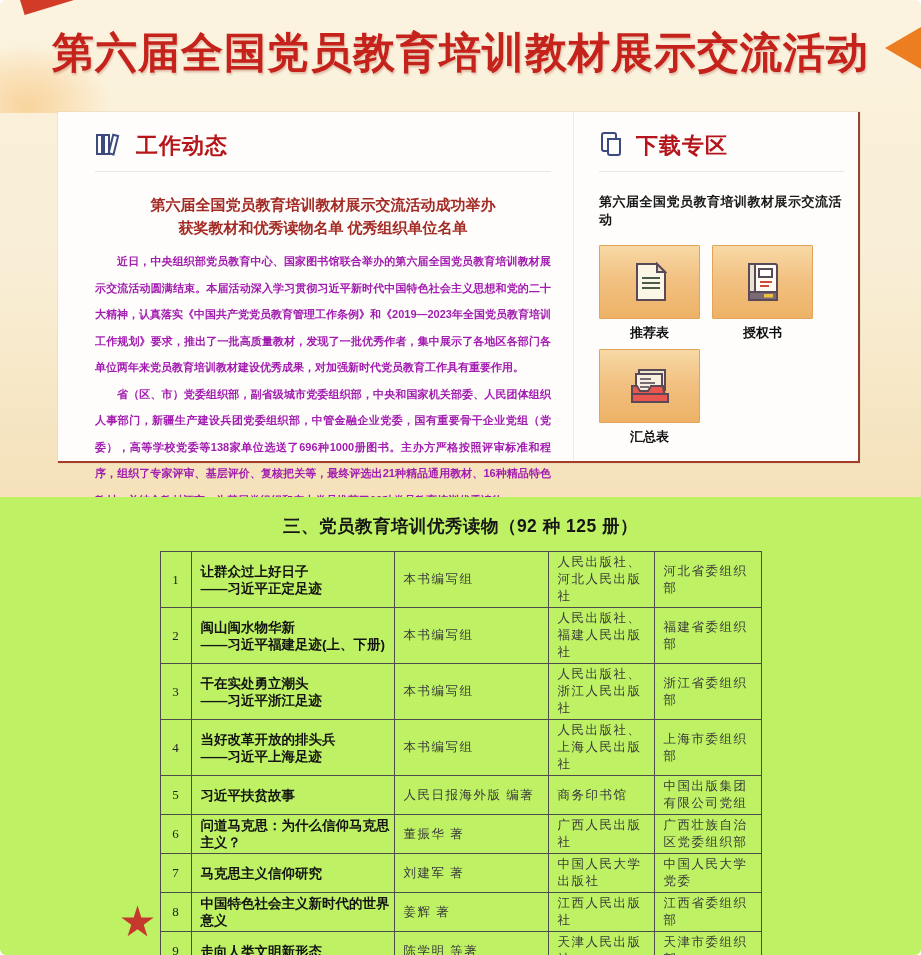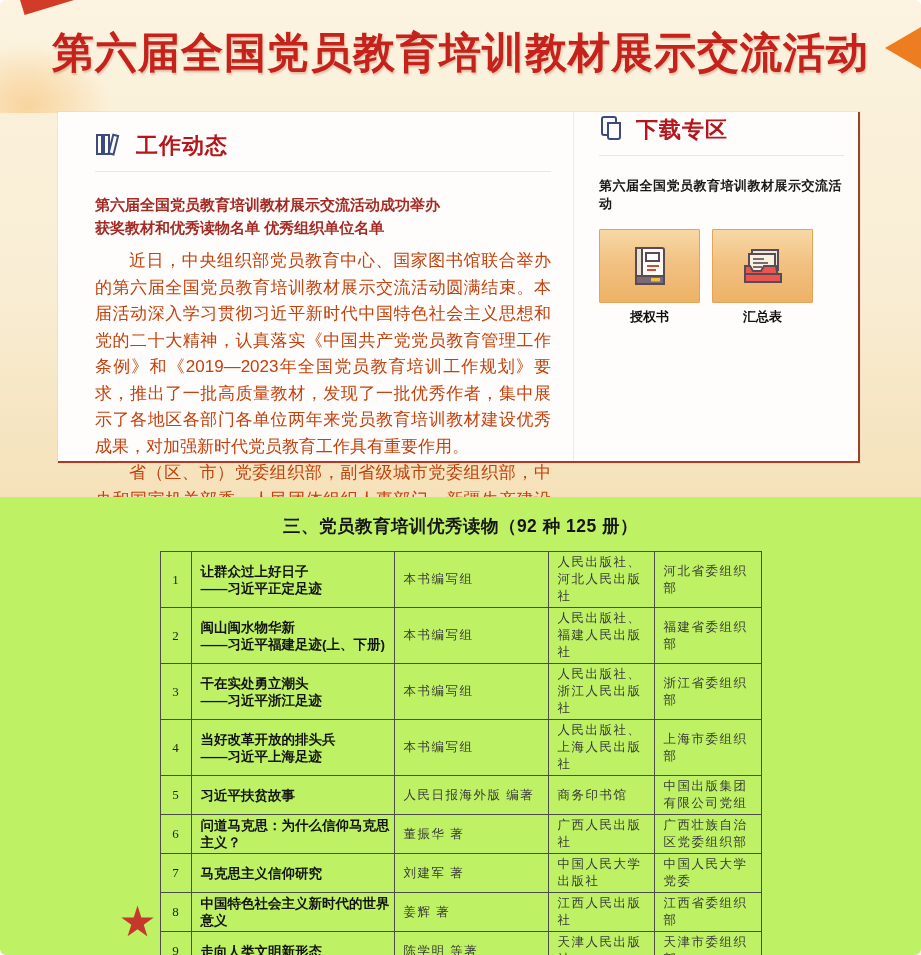--- a/index.html
+++ b/index.html
@@ -46,31 +46,31 @@
     border-right:36px solid #ec7d20;
   }
   
   .panels {
     position:absolute; left:58px; top:112px; width:802px; height:351px;
     background:#fefdfc; display:flex;
     border-right:2px solid #99452e; border-bottom:2px solid #a83a26;
     box-shadow:0 0 0 1px rgba(220,205,180,0.35);
   }
   .col-left  { width:515px; padding:19px 22px 0 37px; }
-  .col-right { flex:1; padding:3px 14px 0 25px; border-left:1px solid #f3ead9; }
+  .col-right { flex:1; padding:19px 14px 0 25px; border-left:1px solid #f3ead9; }
   .sec-head { display:flex; gap:11px; }
   .sec-title { font-size:22px; font-weight:bold; color:#b5161b; letter-spacing:1px; }
   .sec-divider { border-bottom:1px solid #e9e7e2; margin-top:10px; }
   .article-title {
-    margin-top:21px; text-align:left; color:#a32b24; font-weight:bold;
+    margin-top:21px; text-align:center; color:#a32b24; font-weight:bold;
     font-size:15px; line-height:23px;
   }
   .article-p {
-    margin-top:9px; font-size:17px; line-height:26.5px; color:#c2410c;
-    text-align:justify; text-indent:2em;
+    margin-top:9px; font-size:11px; line-height:26.5px; color:#a21caf;
+    text-align:justify; text-indent:2em;font-weight:bold;
   }
   .dl-subtitle { margin-top:21px; font-size:13px; font-weight:bold; color:#171717; letter-spacing:0.5px; }
   .dl-grid { margin-top:16px; display:grid; grid-template-columns:101px 101px; column-gap:12px; row-gap:7px; }
   .dl-item { text-align:center; cursor:pointer; }
   .dl-tile {
     width:101px; height:74px; display:flex; align-items:center; justify-content:center;
     background:linear-gradient(180deg,#f7d9a6 0%,#f2c182 45%,#edb266 100%);
     border:1px solid #e2a458; border-radius:1px;
   }
   .dl-label { margin-top:5px; font-size:13px; font-weight:bold; color:#101010; }
@@ -146,20 +146,34 @@
               <path d="M9 8 h12 v14 a2 2 0 0 1 -2 2 h-8 a2 2 0 0 1 -2 -2 z"></path>
             </g>
           </svg>
         </span>
         <span class="sec-title">下载专区</span>
       </div>
       <div class="sec-divider"></div>
       <div class="dl-subtitle">第六届全国党员教育培训教材展示交流活动</div>
 
       <div class="dl-grid">
+        <div class="dl-item">
+          <div class="dl-tile">
+            <svg width="42" height="44" viewBox="0 0 42 44">
+              <path d="M8 4 h20 l8 8 v28 h-28 z" fill="#fbf6e6" stroke="#5a4a58" stroke-width="2"></path>
+              <path d="M28 4 l8 8 h-8 z" fill="#e8ddbf" stroke="#5a4a58" stroke-width="2"></path>
+              <g stroke="#4a5a4a" stroke-width="2">
+                <line x1="13" y1="18" x2="31" y2="18"></line>
+                <line x1="13" y1="23" x2="31" y2="23"></line>
+                <line x1="13" y1="28" x2="31" y2="28"></line>
+              </g>
+            </svg>
+          </div>
+          <div class="dl-label">推荐表</div>
+        </div>
 
         <div class="dl-item">
           <div class="dl-tile">
             <svg width="42" height="44" viewBox="0 0 42 44">
               <rect x="7" y="4" width="28" height="36" rx="2" fill="#fdfbf2" stroke="#5a4a58" stroke-width="2"></rect>
               <rect x="7" y="4" width="6" height="36" fill="#e9e2cf" stroke="#5a4a58" stroke-width="2"></rect>
               <rect x="17" y="9" width="13" height="8" fill="#fff" stroke="#5a4a58" stroke-width="2"></rect>
               <g stroke="#d04a3a" stroke-width="2">
                 <line x1="18" y1="22" x2="30" y2="22"></line>
                 <line x1="18" y1="26" x2="27" y2="26"></line>

